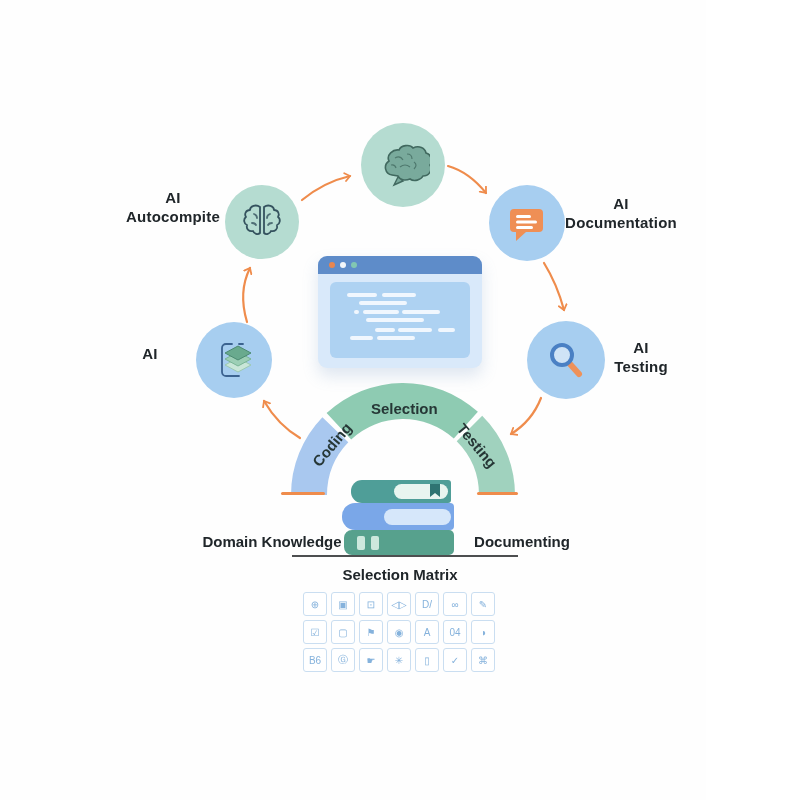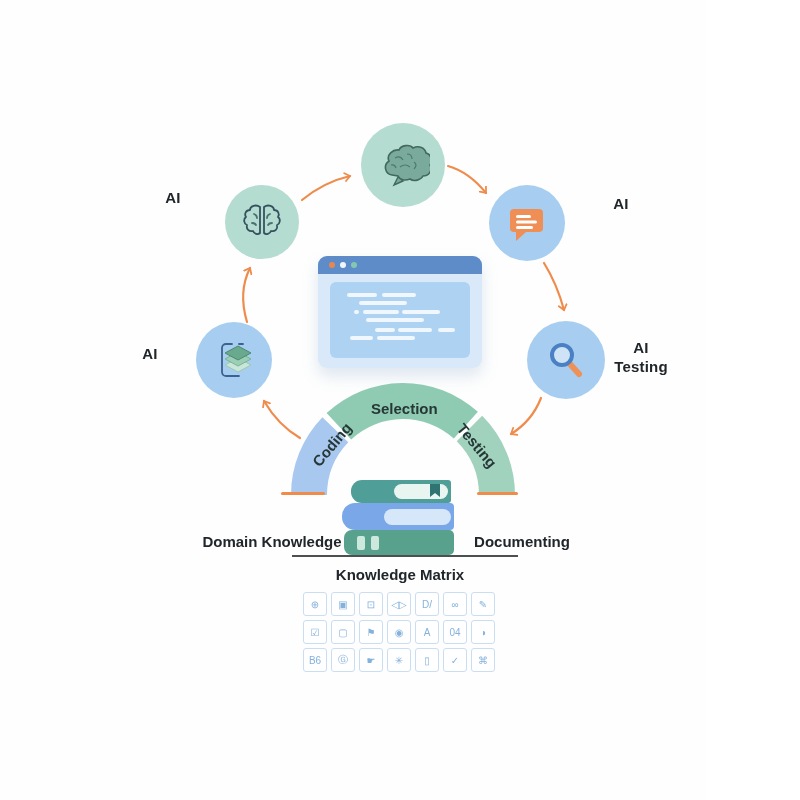--- a/index.html
+++ b/index.html
@@ -78,33 +78,35 @@
         <path d="M25 6 C29 3 35 5 35 9 C39 9 41 13 39 16 C42 18 41 23 38 24 C39 28 36 31 32 30 C31 33 27 34 25 32 Z"></path>
         <path d="M15 13 q3 1 3 4" opacity=".8"></path>
           <path d="M31 13 q-3 1 -3 4" opacity=".8"></path>
         <path d="M13 22 q3 0 4 2" opacity=".8"></path>
           <path d="M33 22 q-3 0 -4 2" opacity=".8"></path>
       </g>
     </svg>
   </div>
   <div class="nlabel" style="left:93px;top:188px;">
     <div>AI</div>
+    <div>Autocompite</div>
   </div>
 
   <div class="node" style="left:489px;top:185px;width:76px;height:76px;background:var(--blueCircle,#a7cef0);">
     <svg width="46" height="42" viewBox="0 0 46 42">
       <rect x="6" y="7" width="33" height="23" rx="4" fill="#ef8f55"></rect>
       <path d="M12 30 L12 39 L22 30 Z" fill="#ef8f55"></path>
       <rect x="12" y="13" width="15" height="3" rx="1.5" fill="#fff"></rect>
       <rect x="12" y="18.5" width="21" height="3" rx="1.5" fill="#fff"></rect>
       <rect x="12" y="24" width="17" height="3" rx="1.5" fill="#fff"></rect>
     </svg>
   </div>
   <div class="nlabel" style="left:541px;top:194px;">
     <div>AI</div>
+    <div>Documentation</div>
   </div>
 
   <div class="node" style="left:196px;top:322px;width:76px;height:76px;background:var(--blueCircle,#a7cef0);">
     <svg width="44" height="46" viewBox="0 0 44 46">
       <path d="M20 7 H14 a4 4 0 0 0 -4 4 v24 a4 4 0 0 0 4 4 h13" stroke="#3c6390" stroke-width="1.8" fill="none" stroke-linecap="round"></path>
       <path d="M27 7 h4" stroke="#3c6390" stroke-width="1.8" fill="none" stroke-linecap="round"></path>
       <polygon points="26,21 39,28 26,35 13,28" fill="#c9e6d8" stroke="#9bc9b2" stroke-width="1"></polygon>
       <polygon points="26,15 39,22 26,29 13,22" fill="#9dcfb6" stroke="#7ab596" stroke-width="1"></polygon>
       <polygon points="26,9 39,16 26,23 13,16" fill="#69aa8e" stroke="#4b8a71" stroke-width="1"></polygon>
     </svg>
@@ -165,21 +167,21 @@
   </div>
   <div class="book" style="left:342px;top:503px;width:112px;height:27px;background:var(--bookBlue,#7aa7e8);border-radius:13px 4px 4px 13px;">
     <div style="position:absolute;left:42px;top:6px;width:67px;height:16px;background:#d6e7fa;border-radius:8px;"></div>
   </div>
   <div class="book" style="left:344px;top:530px;width:110px;height:25px;background:var(--bookGreen,#57a18d);border-radius:8px 5px 5px 8px;">
     <div style="position:absolute;left:13px;top:6px;width:8px;height:14px;background:#cde8dd;border-radius:2px;"></div>
     <div style="position:absolute;left:27px;top:6px;width:8px;height:14px;background:#cde8dd;border-radius:2px;"></div>
   </div>
   <div class="baseline"></div>
 
-  <div class="matrix-title">Knowledge Matrix</div>
+  <div class="matrix-title">Selection Matrix</div>
   <div class="mgrid">
       <div class="mcell">⊕</div>
       <div class="mcell">▣</div>
       <div class="mcell">⊡</div>
       <div class="mcell">◁▷</div>
       <div class="mcell">D/</div>
       <div class="mcell">∞</div>
       <div class="mcell">✎</div>
       <div class="mcell">☑</div>
       <div class="mcell">▢</div>

